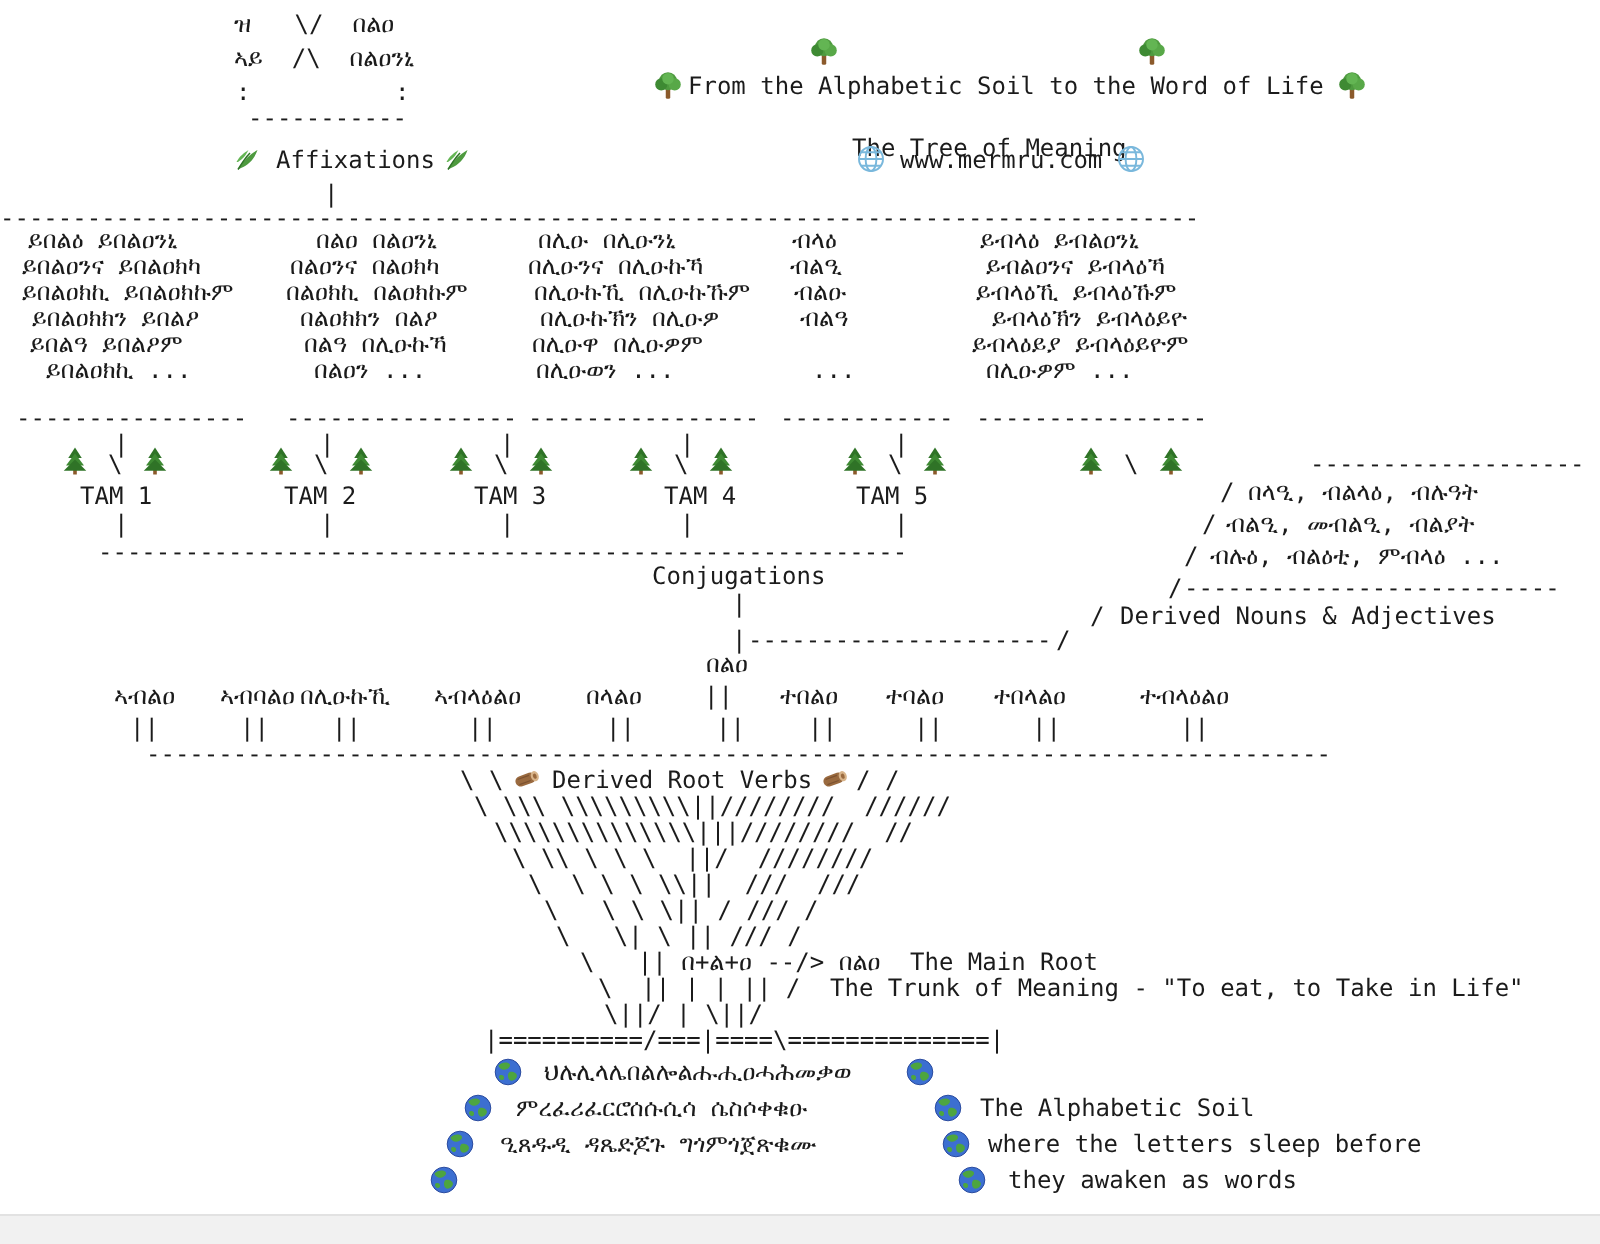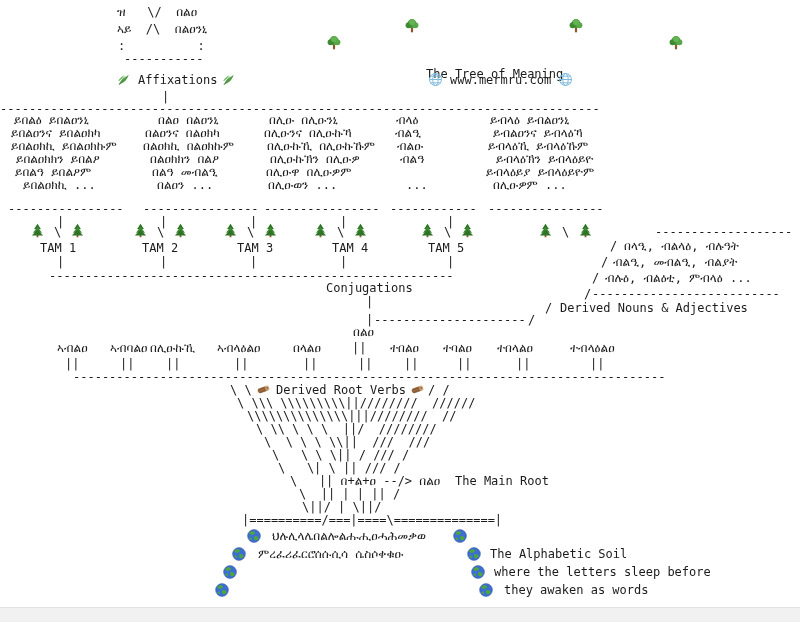--- a/index.html
+++ b/index.html
@@ -49,20 +49,21 @@
         <circle cx="14.2" cy="9" r="3.8" fill="#58a848"></circle>
         <circle cx="10" cy="5.4" r="3.6" fill="#63b553"></circle>
       </svg></span>
     <span class="seg icon" style="left: 326px; top: 35px;"><svg viewBox="0 0 20 20" width="16" height="16">
         <rect x="8.6" y="10" width="2.8" height="8" rx="1" fill="#8b5a2b"></rect>
         <circle cx="10" cy="7" r="5.6" fill="#4e9a3f"></circle>
         <circle cx="5.8" cy="9" r="3.8" fill="#3e8a33"></circle>
         <circle cx="14.2" cy="9" r="3.8" fill="#58a848"></circle>
         <circle cx="10" cy="5.4" r="3.6" fill="#63b553"></circle>
       </svg></span>
+    <span class="seg" style="left: 344px; top: 37px;">From the Alphabetic Soil to the Word of Life</span>
     <span class="seg icon" style="left: 668px; top: 35px;"><svg viewBox="0 0 20 20" width="16" height="16">
         <rect x="8.6" y="10" width="2.8" height="8" rx="1" fill="#8b5a2b"></rect>
         <circle cx="10" cy="7" r="5.6" fill="#4e9a3f"></circle>
         <circle cx="5.8" cy="9" r="3.8" fill="#3e8a33"></circle>
         <circle cx="14.2" cy="9" r="3.8" fill="#58a848"></circle>
         <circle cx="10" cy="5.4" r="3.6" fill="#63b553"></circle>
       </svg></span>
     <span class="seg icon" style="left: 428px; top: 72px;"><svg viewBox="0 0 20 20" width="15" height="15">
         <g stroke="#7ab8dc" stroke-width="1.3" fill="none">
           <circle cx="10" cy="10" r="8"></circle>
@@ -83,21 +84,21 @@
     <span class="seg" style="left: 11px; top: 127px;">ይበልዐንና ይበልዐክካ</span>
     <span class="seg" style="left: 11px; top: 140px;">ይበልዐክኪ ይበልዐክኩም</span>
     <span class="seg" style="left: 16px; top: 153px;">ይበልዐክክን ይበልዖ</span>
     <span class="seg" style="left: 15px; top: 166px;">ይበልዓ ይበልዖም</span>
     <span class="seg" style="left: 23px; top: 179px;">ይበልዐክኪ ...</span>
     <span class="seg" style="left: 8px; top: 203px;">----------------</span>
     <span class="seg" style="left: 158px; top: 114px;">በልዐ በልዐንኒ</span>
     <span class="seg" style="left: 145px; top: 127px;">በልዐንና በልዐክካ</span>
     <span class="seg" style="left: 143px; top: 140px;">በልዐክኪ በልዐክኩም</span>
     <span class="seg" style="left: 150px; top: 153px;">በልዐክክን በልዖ</span>
-    <span class="seg" style="left: 152px; top: 166px;">በልዓ መብልዒ</span>
+    <span class="seg" style="left: 152px; top: 166px;">በልዓ በሊዑኩኻ</span>
     <span class="seg" style="left: 157px; top: 179px;">በልዐን ...</span>
     <span class="seg" style="left: 143px; top: 203px;">----------------</span>
     <span class="seg" style="left: 269px; top: 114px;">በሊዑ በሊዑንኒ</span>
     <span class="seg" style="left: 264px; top: 127px;">በሊዑንና በሊዑኩኻ</span>
     <span class="seg" style="left: 267px; top: 140px;">በሊዑኩኺ በሊዑኩኹም</span>
     <span class="seg" style="left: 270px; top: 153px;">በሊዑኩኽን በሊዑዎ</span>
     <span class="seg" style="left: 266px; top: 166px;">በሊዑዋ በሊዑዎም</span>
     <span class="seg" style="left: 268px; top: 179px;">በሊዑወን ...</span>
     <span class="seg" style="left: 264px; top: 203px;">----------------</span>
     <span class="seg" style="left: 396px; top: 114px;">ብላዕ</span>
@@ -266,20 +267,21 @@
     <span class="seg" style="left: 428px; top: 384px;">/ /</span>
     <span class="seg" style="left: 237px; top: 397px;">\ \\\ \\\\\\\\\||////////  //////</span>
     <span class="seg" style="left: 247px; top: 410px;">\\\\\\\\\\\\\\|||////////  //</span>
     <span class="seg" style="left: 256px; top: 423px;">\ \\ \ \ \  ||/  ////////</span>
     <span class="seg" style="left: 264px; top: 436px;">\  \ \ \ \\||  ///  ///</span>
     <span class="seg" style="left: 272px; top: 449px;">\   \ \ \|| / /// /</span>
     <span class="seg" style="left: 278px; top: 462px;">\   \| \ || /// /</span>
     <span class="seg" style="left: 290px; top: 475px;">\   || በ+ል+ዐ --/&gt; በልዐ</span>
     <span class="seg" style="left: 455px; top: 475px;">The Main Root</span>
     <span class="seg" style="left: 299px; top: 488px;">\  || | | || /</span>
+    <span class="seg" style="left: 415px; top: 488px;">The Trunk of Meaning - "To eat, to Take in Life"</span>
     <span class="seg" style="left: 302px; top: 501px;">\||/ | \||/</span>
     <span class="seg" style="left: 242px; top: 514px;">|==========/===|====\==============|</span>
     <span class="seg icon" style="left: 246px; top: 528px;"><svg viewBox="0 0 20 20" width="16" height="16">
         <circle cx="10" cy="10" r="8" fill="#3c6fd1"></circle>
         <path d="M4 6 C6 4 9 3.5 11 5 C12 6.5 10 8 8.5 8.5 C6.5 9 4.5 8 4 6 Z" fill="#4da53f"></path>
         <path d="M11 10 C13.5 9.5 16 11 15.5 13 C15 15 12.5 16 11 15 C9.8 14 9.5 11 11 10 Z" fill="#4da53f"></path>
         <path d="M5 12 C6.5 11.5 8 12.5 7.5 14 C7 15.2 5.5 15.3 4.8 14.2 C4.2 13.3 4.3 12.4 5 12 Z" fill="#4da53f"></path>
         <circle cx="10" cy="10" r="8" fill="none" stroke="#27479c" stroke-width="0.6"></circle>
       </svg></span>
     <span class="seg" style="left: 272px; top: 530px;">ህሉሊላሌበልሎልሑሒዐሓሕመቃወ</span>
@@ -306,20 +308,21 @@
         <circle cx="10" cy="10" r="8" fill="none" stroke="#27479c" stroke-width="0.6"></circle>
       </svg></span>
     <span class="seg" style="left: 490px; top: 548px;">The Alphabetic Soil</span>
     <span class="seg icon" style="left: 222px; top: 564px;"><svg viewBox="0 0 20 20" width="16" height="16">
         <circle cx="10" cy="10" r="8" fill="#3c6fd1"></circle>
         <path d="M4 6 C6 4 9 3.5 11 5 C12 6.5 10 8 8.5 8.5 C6.5 9 4.5 8 4 6 Z" fill="#4da53f"></path>
         <path d="M11 10 C13.5 9.5 16 11 15.5 13 C15 15 12.5 16 11 15 C9.8 14 9.5 11 11 10 Z" fill="#4da53f"></path>
         <path d="M5 12 C6.5 11.5 8 12.5 7.5 14 C7 15.2 5.5 15.3 4.8 14.2 C4.2 13.3 4.3 12.4 5 12 Z" fill="#4da53f"></path>
         <circle cx="10" cy="10" r="8" fill="none" stroke="#27479c" stroke-width="0.6"></circle>
       </svg></span>
+    <span class="seg" style="left: 250px; top: 566px;">ዒጸዱዲ ዳጼድጆጉ ግጎምጎጀጽቁሙ</span>
     <span class="seg icon" style="left: 470px; top: 564px;"><svg viewBox="0 0 20 20" width="16" height="16">
         <circle cx="10" cy="10" r="8" fill="#3c6fd1"></circle>
         <path d="M4 6 C6 4 9 3.5 11 5 C12 6.5 10 8 8.5 8.5 C6.5 9 4.5 8 4 6 Z" fill="#4da53f"></path>
         <path d="M11 10 C13.5 9.5 16 11 15.5 13 C15 15 12.5 16 11 15 C9.8 14 9.5 11 11 10 Z" fill="#4da53f"></path>
         <path d="M5 12 C6.5 11.5 8 12.5 7.5 14 C7 15.2 5.5 15.3 4.8 14.2 C4.2 13.3 4.3 12.4 5 12 Z" fill="#4da53f"></path>
         <circle cx="10" cy="10" r="8" fill="none" stroke="#27479c" stroke-width="0.6"></circle>
       </svg></span>
     <span class="seg" style="left: 494px; top: 566px;">where the letters sleep before</span>
     <span class="seg icon" style="left: 214px; top: 582px;"><svg viewBox="0 0 20 20" width="16" height="16">
         <circle cx="10" cy="10" r="8" fill="#3c6fd1"></circle>

